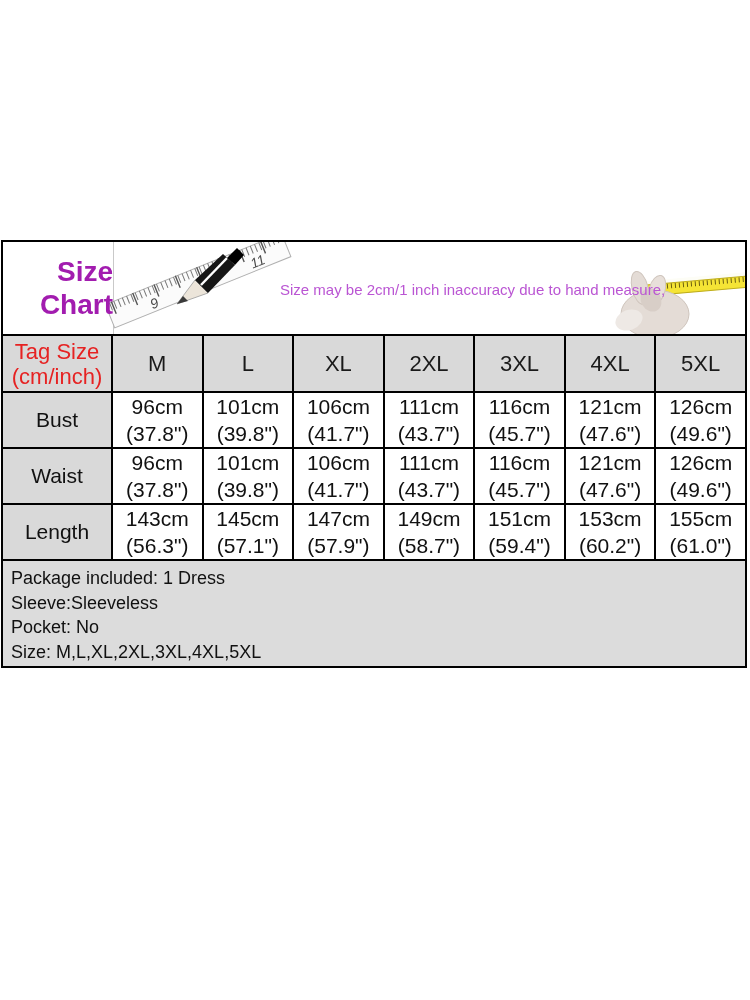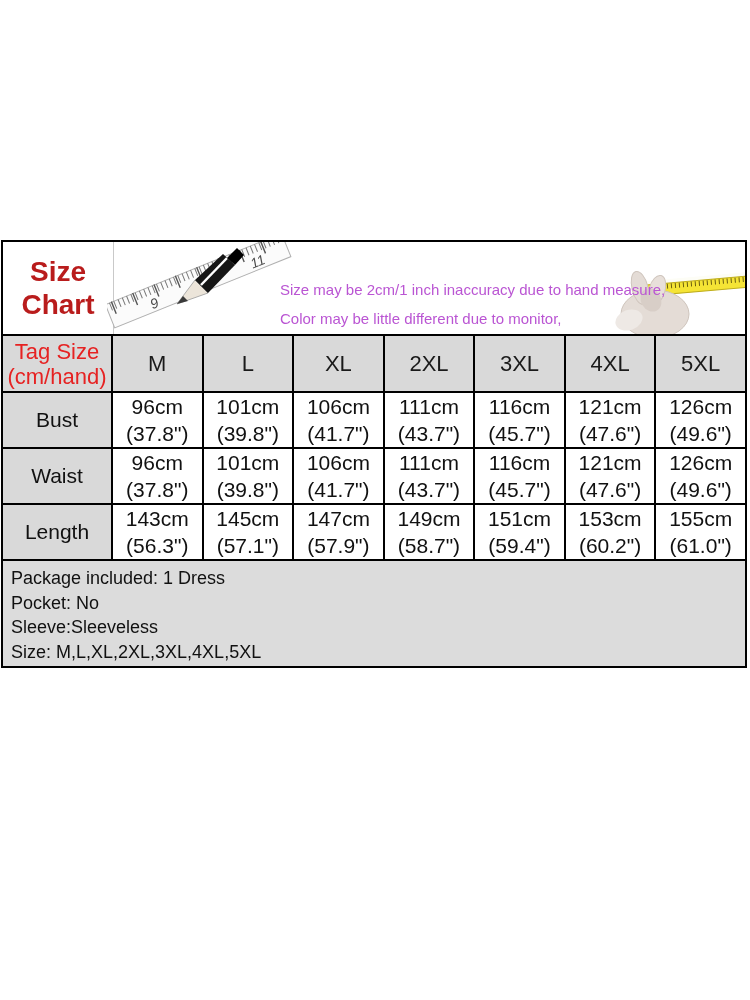--- a/index.html
+++ b/index.html
@@ -19,22 +19,22 @@
   .band {
     position: relative;
     height: 92px;
     background: #fff;
     border: 2px solid #000;
     border-bottom: none;
     overflow: hidden;
   }
   .title-col {
     position: absolute; left: 0; top: 0; width: 110px; height: 100%;
-    display: flex; flex-direction: column; justify-content: center; align-items: center;
-    font-size: 28px; font-weight: bold; line-height: 33px; color: #b91c1c;
+    display: flex; flex-direction: column; justify-content: center; align-items: flex-end;
+    font-size: 28px; font-weight: bold; line-height: 33px; color: #a21caf;
     z-index: 3;
   }
   .band-divider {
     position: absolute; left: 110px; top: 0; bottom: 0; width: 1px;
     background: #c9c9c9; z-index: 1;
   }
   .pencil-ruler { position: absolute; left: 104px; top: 0; z-index: 2; }
   .notes {
     position: absolute; left: 277px; top: 8px; z-index: 3;
     font-size: 15px;
@@ -97,21 +97,20 @@
         </g>
         <polygon points="70,62 88,38 101,51" fill="#ece5da" stroke="#9a9a9a" stroke-width="0.8"></polygon>
         <polygon points="70,62 76,54 81,59" fill="#3a3a3a"></polygon>
         <polygon points="88,38 101,51 128,23 116,12" fill="#161616"></polygon>
         <line x1="94" y1="43" x2="120" y2="16" stroke="#ffffff" stroke-width="2.5"></line>
         <polygon points="120,16 128,23 137,13 130,6" fill="#000"></polygon>
       </svg>
 
       <div class="notes" id="notes-color" style="color: rgb(186, 85, 211); margin-top: 25px;">
         <div class="note">Size may be 2cm/1 inch inaccuracy due to hand measure,</div>
-        <div class="note">Color may be little different due to monitor,</div>
       </div>
 
       <svg class="hand-tape" width="152" height="86" viewBox="0 0 152 86">
         <g transform="rotate(-5 42 40)">
           <rect x="40" y="34" width="118" height="4" fill="#fdfdf6"></rect>
           <rect x="40" y="38" width="118" height="11" fill="#f5e435" stroke="#bfae1c" stroke-width="1"></rect>
           <line x1="42" y1="41" x2="158" y2="41" stroke="#6a5d10" stroke-width="5" stroke-dasharray="1 3"></line>
         </g>
         <ellipse cx="62" cy="66" rx="34" ry="24" fill="#e4dcd6" stroke="#cfc5bd" stroke-width="1"></ellipse>
         <ellipse cx="47" cy="40" rx="8" ry="17" fill="#e4dcd6" stroke="#cfc5bd" stroke-width="1" transform="rotate(-14 47 40)"></ellipse>
@@ -129,21 +128,21 @@
           <col>
           <col>
           <col>
           <col>
           <col>
       </colgroup>
       <tbody>
           <tr class="header-row">
         <th class="corner-cell" id="corner-cell" style="color: rgb(230, 34, 34);">
           <span>Tag Size</span>
-          <span>(cm/hand)</span>
+          <span>(cm/inch)</span>
         </th>
         <th>M</th>
         <th>L</th>
         <th>XL</th>
         <th>2XL</th>
         <th>3XL</th>
         <th>4XL</th>
         <th>5XL</th>
       </tr>
 
@@ -240,19 +239,19 @@
         <td class="value-cell">
           <span class="cell-cm">155cm</span>
           <span class="cell-in">(61.0")</span>
         </td>
       </tr>
     </tbody>
       </table>
 
     <div class="details">
       <div class="line">Package included: 1 Dress</div>
+      <div class="line">Sleeve:Sleeveless</div>
       <div class="line">Pocket: No</div>
-      <div class="line">Sleeve:Sleeveless</div>
       <div class="line">Size: M,L,XL,2XL,3XL,4XL,5XL</div>
     </div>
 
   </div>
 </div>
 
 </body></html>

